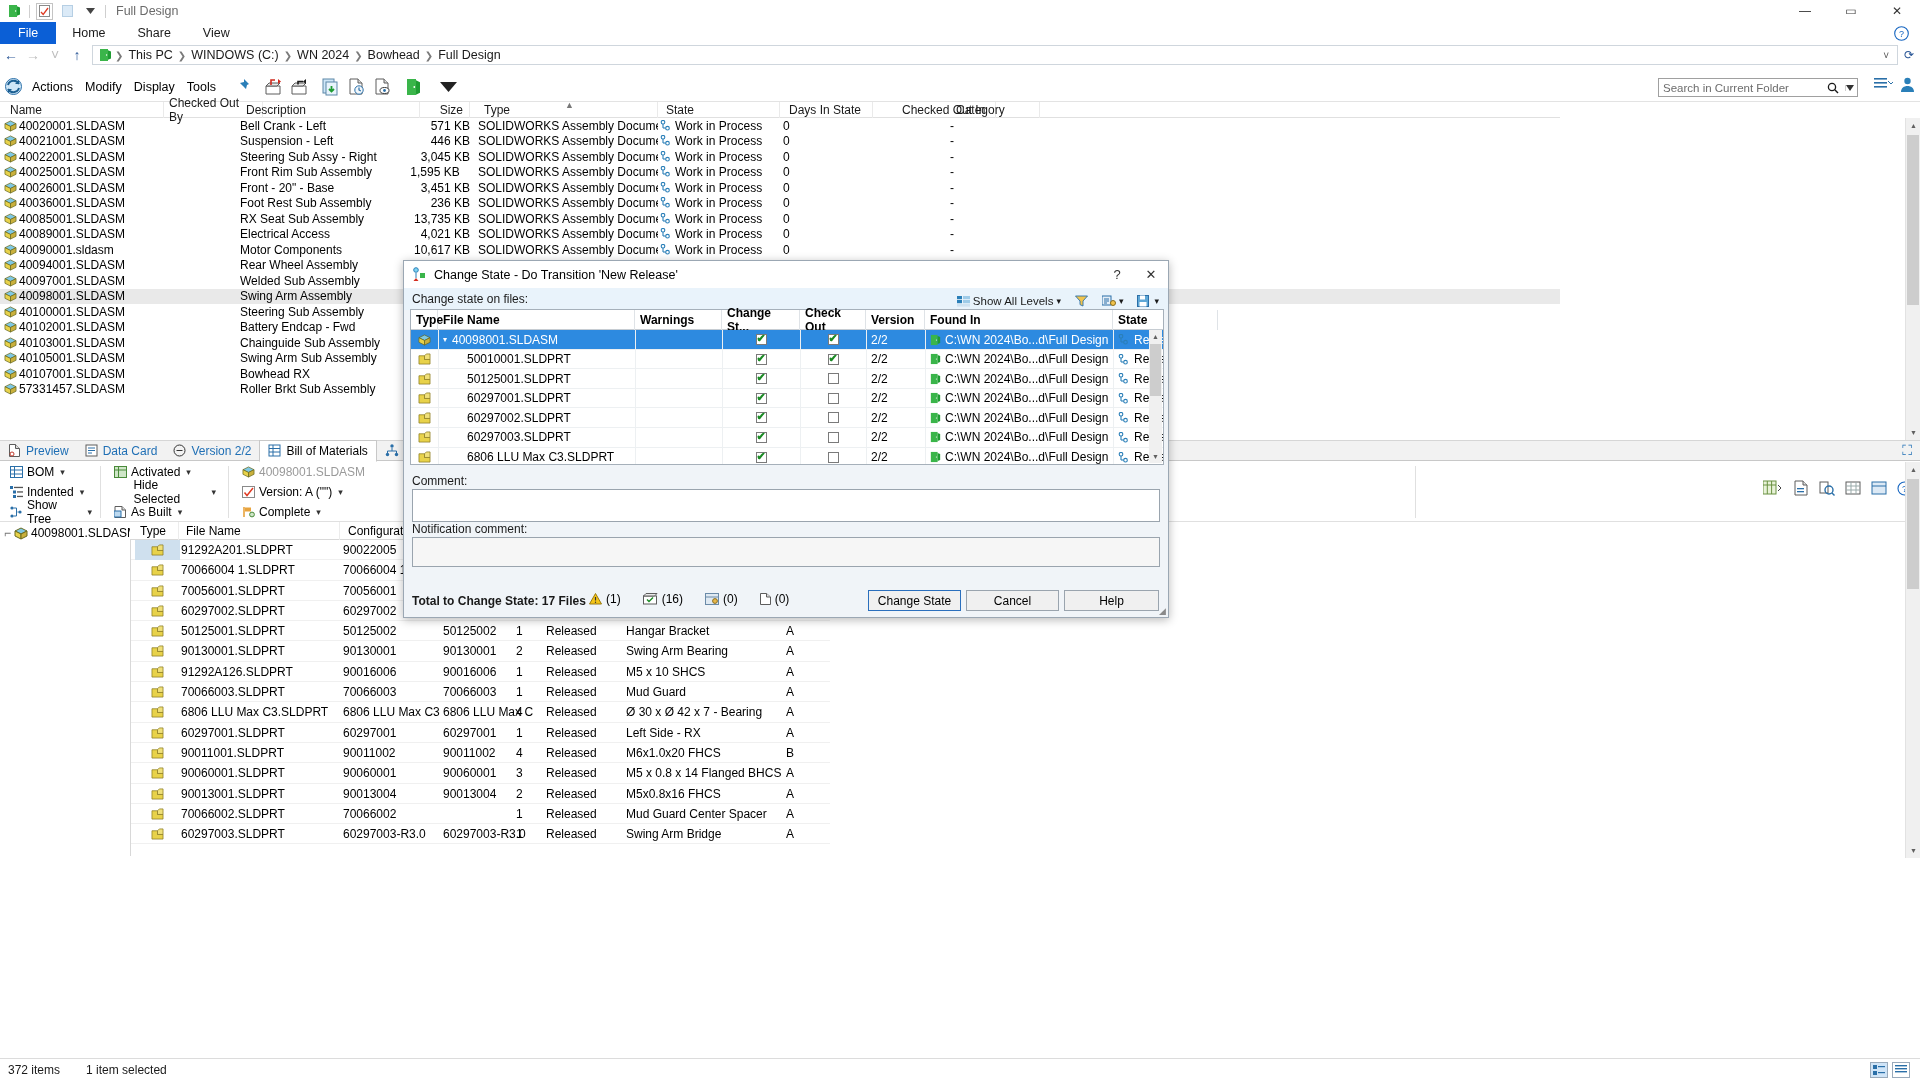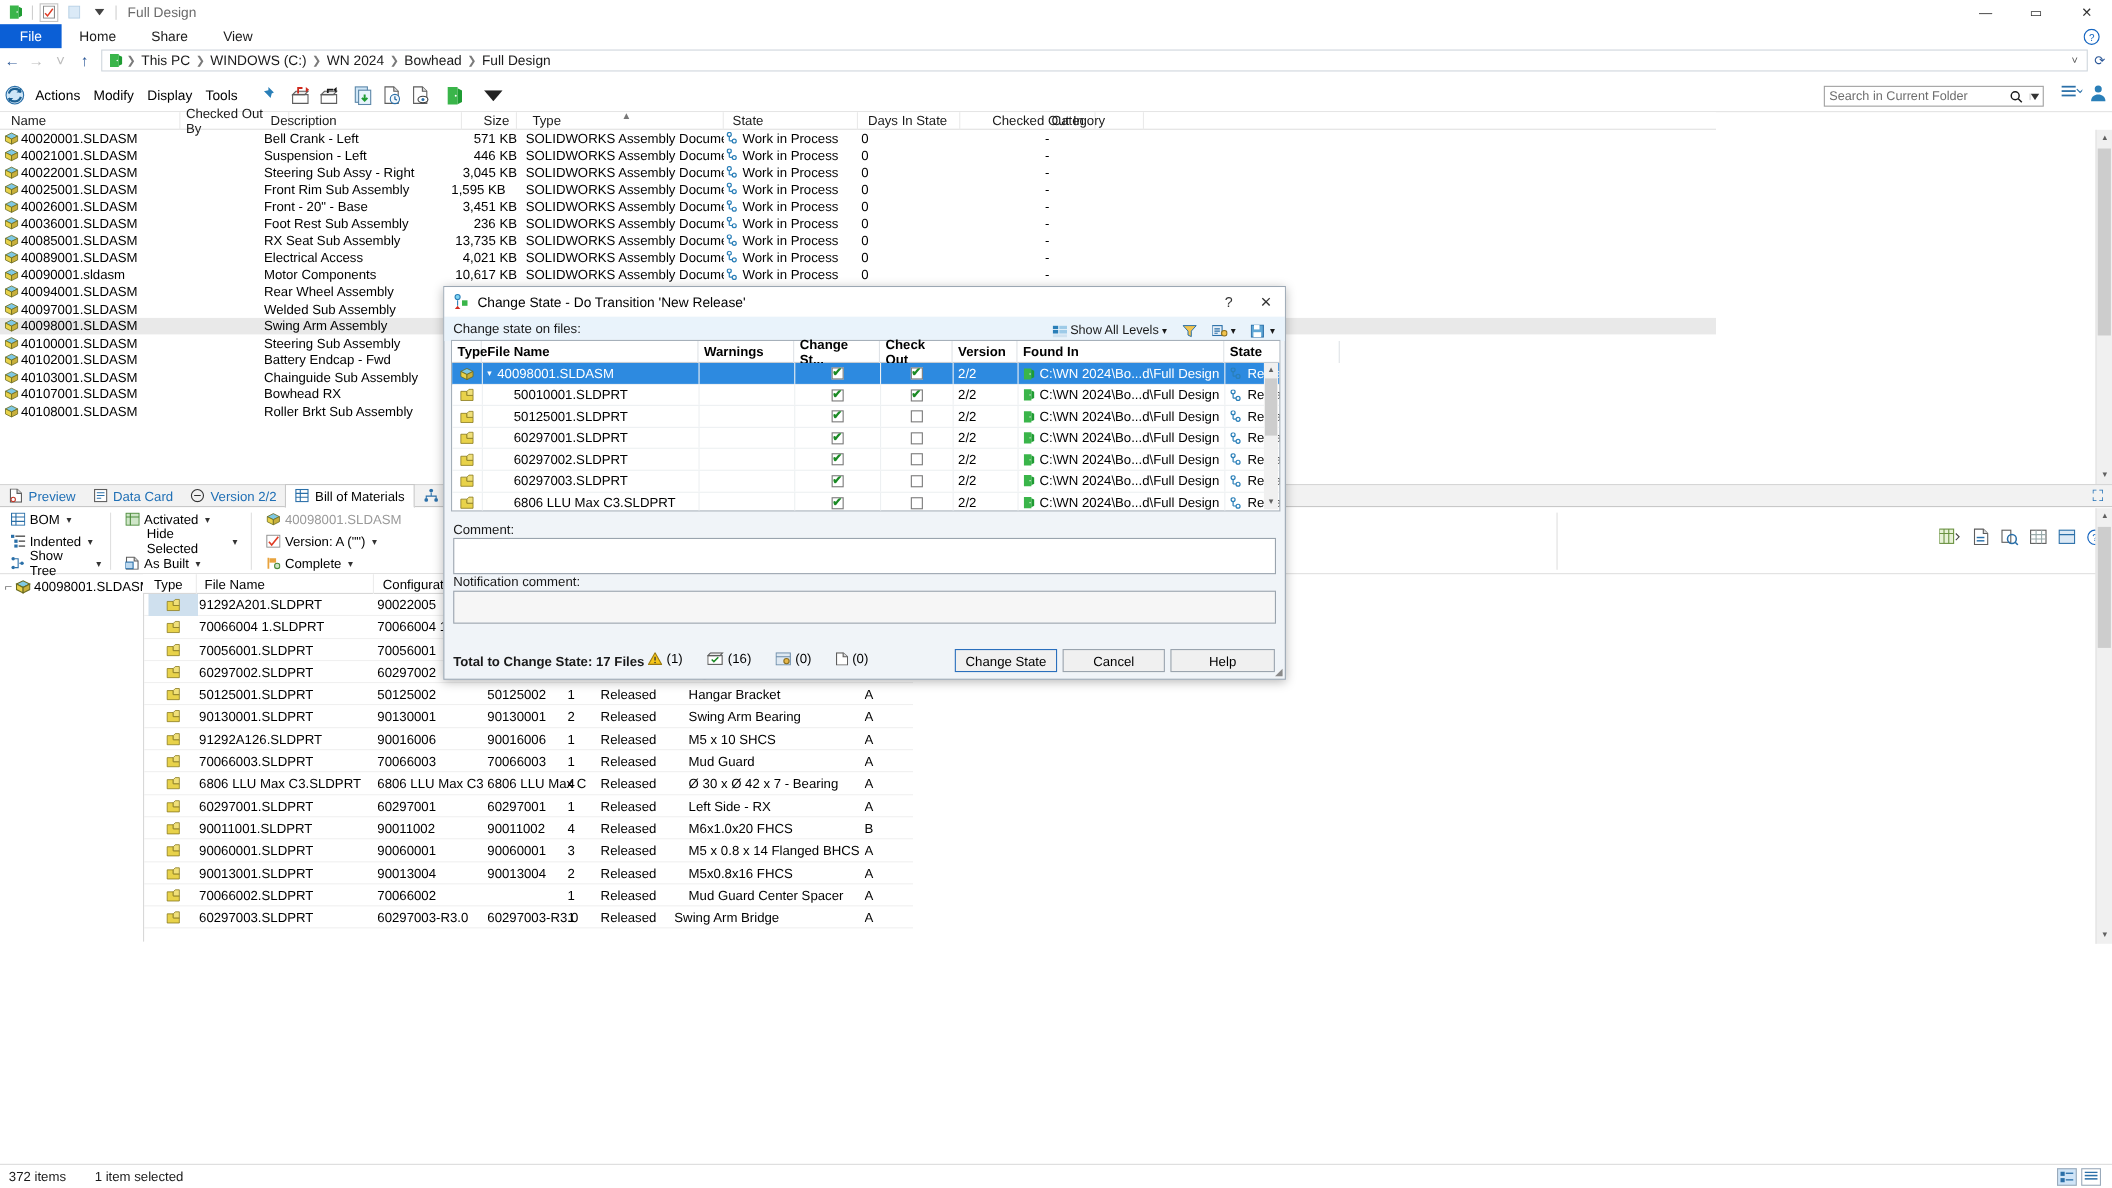--- a/index.html
+++ b/index.html
@@ -588,36 +588,51 @@
         <div class="fcell" style="left: 660px; width: 120px;"></div>
         <div class="fcell" style="left: 783px; width: 90px;"></div>
         <div class="fcell" style="left: 896px; width: 100px;"></div>
         <div class="fcell" style="left: 950px; width: 90px;"></div>
       </div>
       <div class="frow">
         <div class="fcell" style="left: 4px; width: 160px;"><span style="display: inline-block; vertical-align: -2px; margin-right: 2px;"><svg width="13" height="12" viewBox="0 0 14 13">
               <path d="M1 4l6-3 6 3-6 3z" fill="#7ec8e3" stroke="#6a6a20" stroke-width=".8"></path>
               <path d="M1 4v5l6 3V7z" fill="#e8d24a" stroke="#6a6a20" stroke-width=".8"></path>
               <path d="M13 4v5l-6 3V7z" fill="#c9b03c" stroke="#6a6a20" stroke-width=".8"></path>
+            </svg></span><span>40105001.SLDASM</span></div>
+        <div class="fcell" style="left: 163px; width: 100px;"></div>
+        <div class="fcell" style="left: 240px; width: 180px;">Swing Arm Sub Assembly</div>
+        <div class="fcell r" style="left: 400px; width: 70px; text-align: right;"></div>
+        <div class="fcell" style="left: 478px; width: 180px;"></div>
+        <div class="fcell" style="left: 660px; width: 120px;"></div>
+        <div class="fcell" style="left: 783px; width: 90px;"></div>
+        <div class="fcell" style="left: 896px; width: 100px;"></div>
+        <div class="fcell" style="left: 950px; width: 90px;"></div>
+      </div>
+      <div class="frow">
+        <div class="fcell" style="left: 4px; width: 160px;"><span style="display: inline-block; vertical-align: -2px; margin-right: 2px;"><svg width="13" height="12" viewBox="0 0 14 13">
+              <path d="M1 4l6-3 6 3-6 3z" fill="#7ec8e3" stroke="#6a6a20" stroke-width=".8"></path>
+              <path d="M1 4v5l6 3V7z" fill="#e8d24a" stroke="#6a6a20" stroke-width=".8"></path>
+              <path d="M13 4v5l-6 3V7z" fill="#c9b03c" stroke="#6a6a20" stroke-width=".8"></path>
             </svg></span><span>40107001.SLDASM</span></div>
         <div class="fcell" style="left: 163px; width: 100px;"></div>
         <div class="fcell" style="left: 240px; width: 180px;">Bowhead RX</div>
         <div class="fcell r" style="left: 400px; width: 70px; text-align: right;"></div>
         <div class="fcell" style="left: 478px; width: 180px;"></div>
         <div class="fcell" style="left: 660px; width: 120px;"></div>
         <div class="fcell" style="left: 783px; width: 90px;"></div>
         <div class="fcell" style="left: 896px; width: 100px;"></div>
         <div class="fcell" style="left: 950px; width: 90px;"></div>
       </div>
       <div class="frow">
         <div class="fcell" style="left: 4px; width: 160px;"><span style="display: inline-block; vertical-align: -2px; margin-right: 2px;"><svg width="13" height="12" viewBox="0 0 14 13">
               <path d="M1 4l6-3 6 3-6 3z" fill="#7ec8e3" stroke="#6a6a20" stroke-width=".8"></path>
               <path d="M1 4v5l6 3V7z" fill="#e8d24a" stroke="#6a6a20" stroke-width=".8"></path>
               <path d="M13 4v5l-6 3V7z" fill="#c9b03c" stroke="#6a6a20" stroke-width=".8"></path>
-            </svg></span><span>40108001.SLDASM</span></div>
+            </svg></span><span>57331457.SLDASM</span></div>
         <div class="fcell" style="left: 163px; width: 100px;"></div>
         <div class="fcell" style="left: 240px; width: 180px;">Roller Brkt Sub Assembly</div>
         <div class="fcell r" style="left: 400px; width: 70px; text-align: right;"></div>
         <div class="fcell" style="left: 478px; width: 180px;"></div>
         <div class="fcell" style="left: 660px; width: 120px;"></div>
         <div class="fcell" style="left: 783px; width: 90px;"></div>
         <div class="fcell" style="left: 896px; width: 100px;"></div>
         <div class="fcell" style="left: 950px; width: 90px;"></div>
       </div>
     </div>
@@ -1107,21 +1122,21 @@
               <path d="M1 3h6v4h6v5H1z" fill="#e8d24a" stroke="#8a7a20" stroke-width=".8"></path>
               <path d="M7 3l2-2h4v6H7z" fill="#f0e07a" stroke="#8a7a20" stroke-width=".8"></path>
             </svg>
           </span>
         </div>
         <div class="bcellv" style="left: 50px; width: 160px;">60297003.SLDPRT</div>
         <div class="bcellv" style="left: 212px; width: 100px;">60297003-R3.0</div>
         <div class="bcellv" style="left: 312px; width: 90px;">60297003-R3.0</div>
         <div class="bcellv" style="left: 385px; width: 36px;">1</div>
         <div class="bcellv" style="left: 415px; width: 85px;">Released</div>
-        <div class="bcellv" style="left: 482px; width: 185px;">Swing Arm Bridge</div>
+        <div class="bcellv" style="left: 495px; width: 185px;">Swing Arm Bridge</div>
         <div class="bcellv" style="left: 655px; width: 46px;">A</div>
       </div>
     </div>
 
   <div class="vscroll" style="top:462px;height:396px;">
     <div class="sarrow" style="top:0;">▲</div>
     <div class="vthumb" style="top:17px;height:110px;"></div>
     <div class="sarrow" style="bottom:0;">▼</div>
   </div>
 

